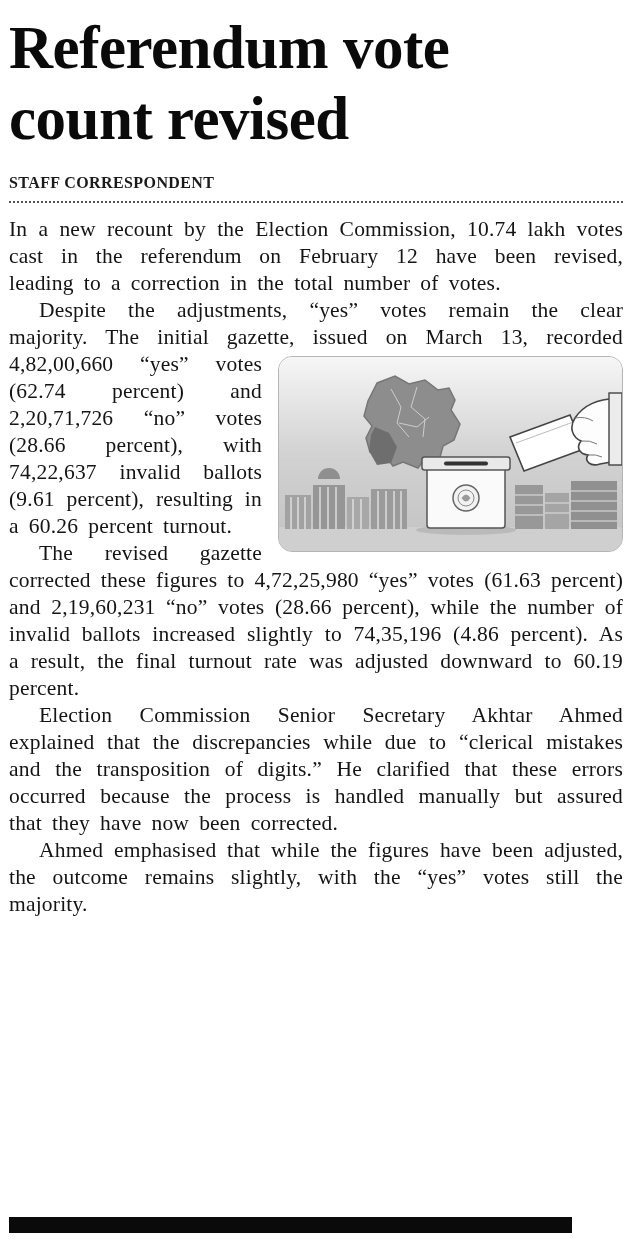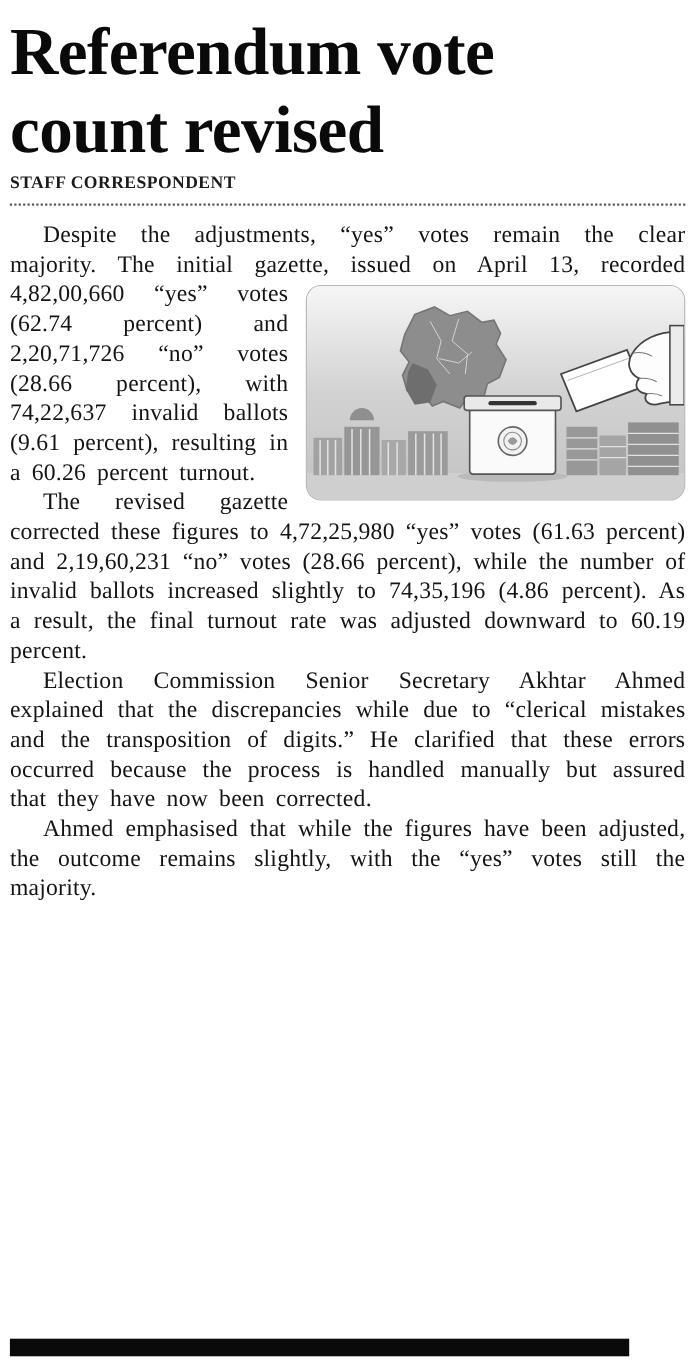--- a/index.html
+++ b/index.html
@@ -20,21 +20,21 @@
   .headline {
     font-size: 61px;
     line-height: 71px;
     font-weight: bold;
     letter-spacing: -0.5px;
     color: #0a0a0a;
     margin-top: 4px;
   }
   .headline .hl-line { display: block; }
   .byline {
-    margin-top: 4px;
+    margin-top: 20px;
     font-size: 16px;
     font-weight: bold;
     letter-spacing: 0.4px;
     color: #1a1a1a;
   }
   .dotted-rule {
     margin-top: 9px;
     border-bottom: 2.5px dotted #555555;
     height: 0;
   }
@@ -79,23 +79,24 @@
     <span class="hl-line">Referendum vote</span>
     <span class="hl-line">count revised</span>
   </h1>
 
   <div class="byline">STAFF CORRESPONDENT</div>
 
   <div class="dotted-rule"></div>
 
   <div class="article-body">
 
+    <p class="first">In a new recount by the Election Commission, 10.74 lakh votes cast in the referendum on February 12 have been revised, leading to a correction in the total number of votes.</p>
 
 
-    <p><span>Despite the adjustments, “yes” votes remain the clear majority. The initial gazette, issued on April 13, </span><span class="photo-wrap" role="img" aria-label="ballot-box-illustration">
+    <p><span>Despite the adjustments, “yes” votes remain the clear majority. The initial gazette, issued on March 13, </span><span class="photo-wrap" role="img" aria-label="ballot-box-illustration">
       <svg viewBox="0 0 343 194" xmlns="http://www.w3.org/2000/svg">
         <defs>
           <linearGradient id="skyg" x1="0" y1="0" x2="0" y2="1">
             <stop offset="0" stop-color="#f6f6f6"></stop>
             <stop offset="0.5" stop-color="#d2d2d2"></stop>
             <stop offset="1" stop-color="#c2c2c2"></stop>
           </linearGradient>
         </defs>
         <rect width="343" height="194" fill="url(#skyg)"></rect>
         <rect y="170" width="343" height="24" fill="#cfcfcf"></rect>

